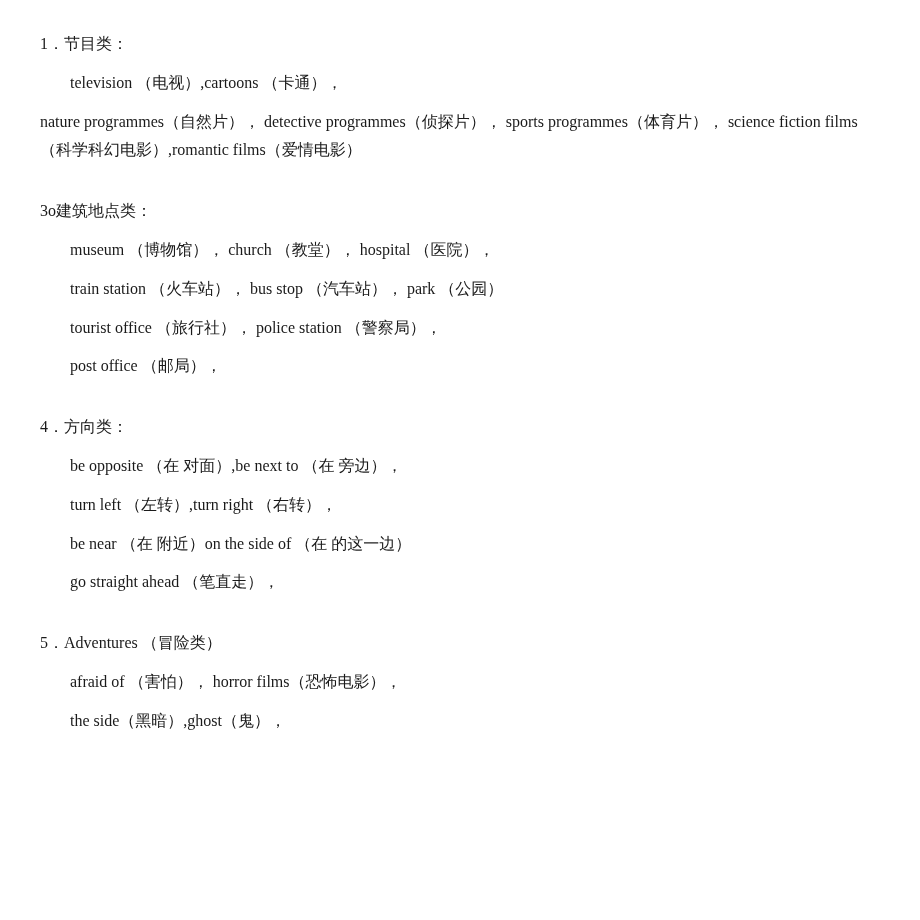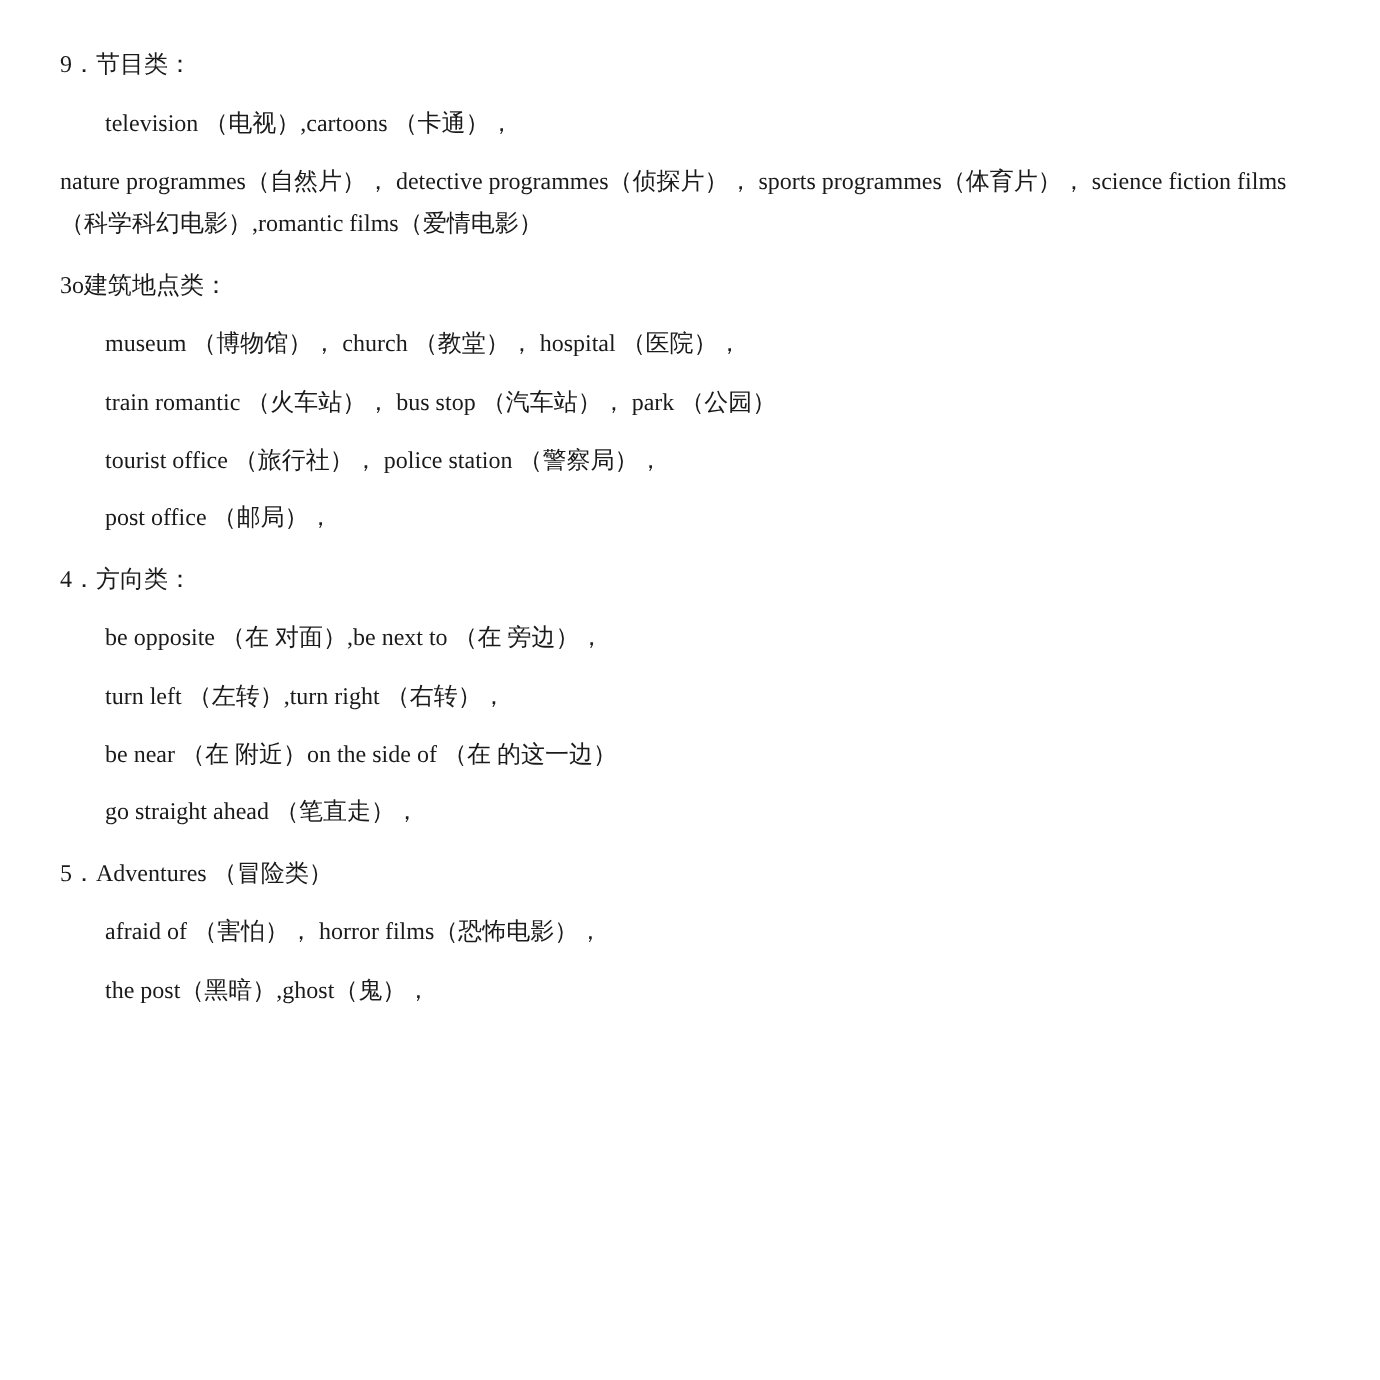--- a/index.html
+++ b/index.html
@@ -27,48 +27,48 @@
       margin-bottom: 10px;
       padding-left: 30px;
       font-size: 16px;
     }
     .content-line-indent {
       margin-bottom: 4px;
       padding-left: 0px;
       font-size: 16px;
     }
     .section-gap {
-      margin-top: 12px;
+      margin-top: 32px;
     }
   </style>
 </head>
 <body>
 
 <div>
 
   <div>
-    <div class="section-header">9．节目类：</div>
+    <div class="section-header">1．节目类：</div>
     <div class="content-line">television （电视）,cartoons （卡通），</div>
     <div class="content-line-indent">nature programmes（自然片）， detective programmes（侦探片）， sports programmes（体育片）， science fiction films（科学科幻电影）,romantic films（爱情电影）</div>
   </div>
 
   <div class="section-gap">
     <div class="section-header">3o建筑地点类：</div>
     <div class="content-line">museum （博物馆）， church （教堂）， hospital （医院），</div>
-    <div class="content-line">train romantic （火车站）， bus stop （汽车站）， park （公园）</div>
+    <div class="content-line">train station （火车站）， bus stop （汽车站）， park （公园）</div>
     <div class="content-line">tourist office （旅行社）， police station （警察局），</div>
     <div class="content-line">post office （邮局），</div>
   </div>
 
   <div class="section-gap">
     <div class="section-header">4．方向类：</div>
     <div class="content-line">be opposite （在 对面）,be next to （在 旁边），</div>
     <div class="content-line">turn left （左转）,turn right （右转），</div>
     <div class="content-line">be near （在 附近）on the side of （在 的这一边）</div>
     <div class="content-line">go straight ahead （笔直走），</div>
   </div>
 
   <div class="section-gap">
     <div class="section-header">5．Adventures （冒险类）</div>
     <div class="content-line">afraid of （害怕）， horror films（恐怖电影），</div>
-    <div class="content-line">the post（黑暗）,ghost（鬼），</div>
+    <div class="content-line">the side（黑暗）,ghost（鬼），</div>
   </div>
 </div>
 
 </body></html>

